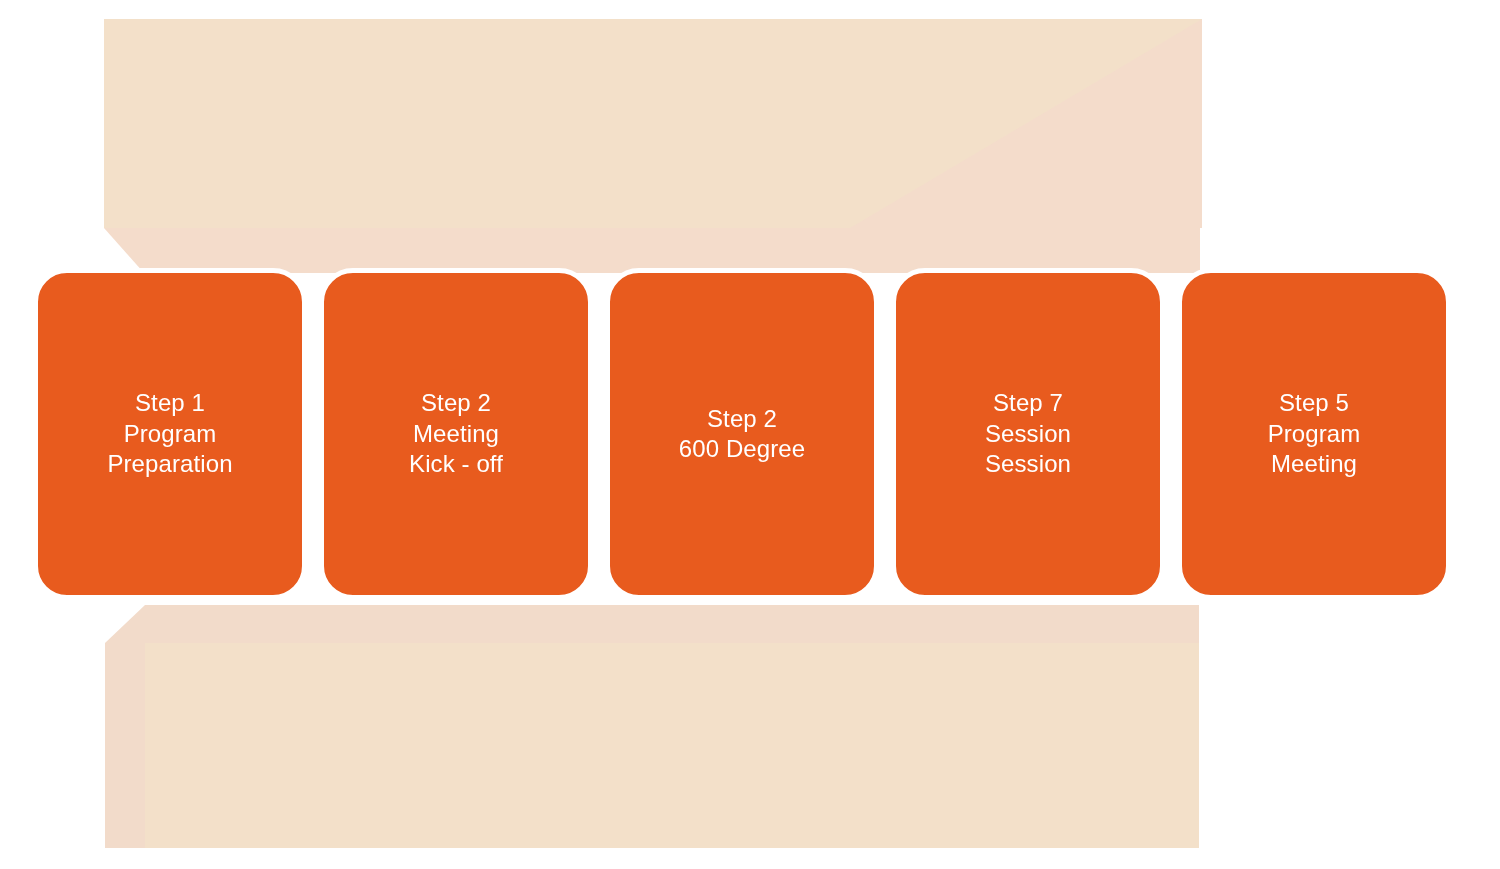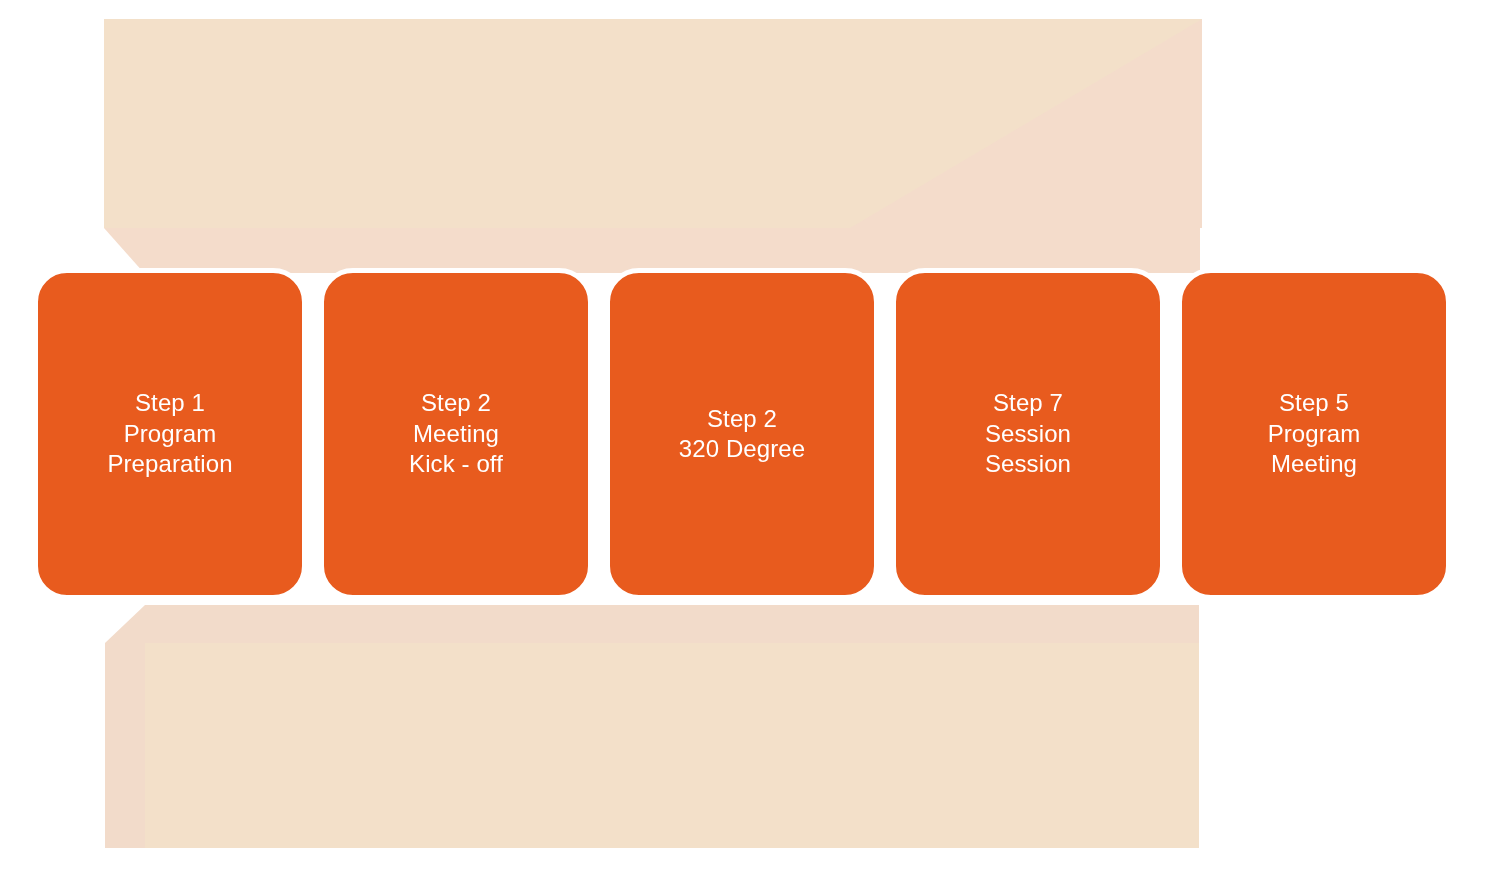--- a/index.html
+++ b/index.html
@@ -148,21 +148,21 @@
       <div class="step-lines">
         <span class="step-line">Step 2</span>
         <span class="step-line">Meeting</span>
         <span class="step-line">Kick - off</span>
       </div>
     </div>
 
     <div class="step-card">
       <div class="step-lines">
         <span class="step-line">Step 2</span>
-        <span class="step-line">320 Degree</span>
+        <span class="step-line">600 Degree</span>
       </div>
     </div>
 
     <div class="step-card">
       <div class="step-lines">
         <span class="step-line">Step 7</span>
         <span class="step-line">Session</span>
         <span class="step-line">Session</span>
       </div>
     </div>

